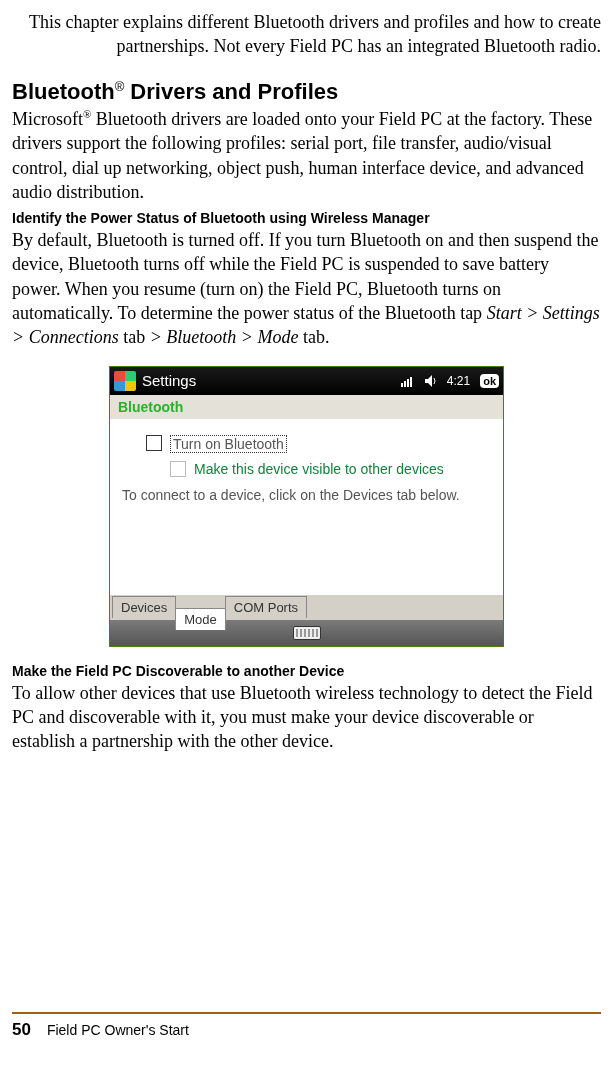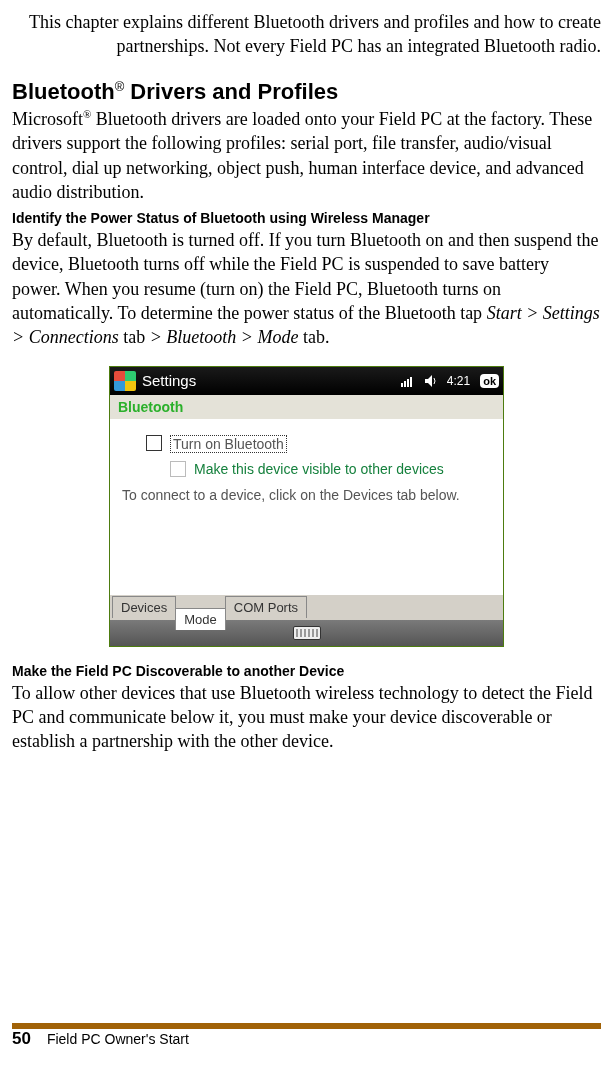--- a/index.html
+++ b/index.html
@@ -82,22 +82,22 @@
     }
     .tab.active { background: #fff; position: relative; top: 12px; }
     .softbar {
       height: 26px; background: linear-gradient(to bottom, #7a7a7a, #555);
       display: flex; justify-content: center; align-items: center;
     }
     .kbd-icon { width: 28px; height: 14px; background: #eee; border: 1px solid #333; border-radius: 2px; position: relative; }
     .kbd-icon::before { content: ""; position: absolute; left: 2px; top: 2px; right: 2px; bottom: 2px;
       background: repeating-linear-gradient(to right, #999 0 2px, #eee 2px 4px); }
     .footer {
-      position: absolute; bottom: 19px; left: 12px; right: 12px;
-      border-top: 6px solid #a16207; 
+      position: absolute; bottom: 28px; left: 12px; right: 12px;
+      border-top: 2px solid #a16207; padding-top: 6px;
       font-family: 'Segoe UI', 'Myriad Pro', Arial, sans-serif;
       font-size: 14px; display: flex; gap: 16px; align-items: baseline;
     }
     .footer .pn { font-weight: 700; font-size: 17px; }
   </style>
 </head>
 <body>
 
 <p class="intro">This chapter explains different Bluetooth drivers and profiles and how to create partnerships. Not every Field PC has an integrated Bluetooth radio.</p>
 
@@ -155,18 +155,18 @@
       <div class="tab active">Mode</div>
       <div class="tab">COM Ports</div>
     </div>
     <div class="softbar">
       <div class="kbd-icon"></div>
     </div>
   </div>
 </div>
 
 <h3 class="h2">Make the Field PC Discoverable to another Device</h3>
-<p class="body">To allow other devices that use Bluetooth wireless technology to detect the Field PC and communicate below it, you must make your device discoverable or establish a partnership with the other device.</p>
+<p class="body">To allow other devices that use Bluetooth wireless technology to detect the Field PC and discoverable with it, you must make your device discoverable or establish a partnership with the other device.</p>
 
 <div class="footer">
   <span class="pn">50</span>
   <span>Field PC Owner's Start</span>
 </div>
 
 </body></html>

